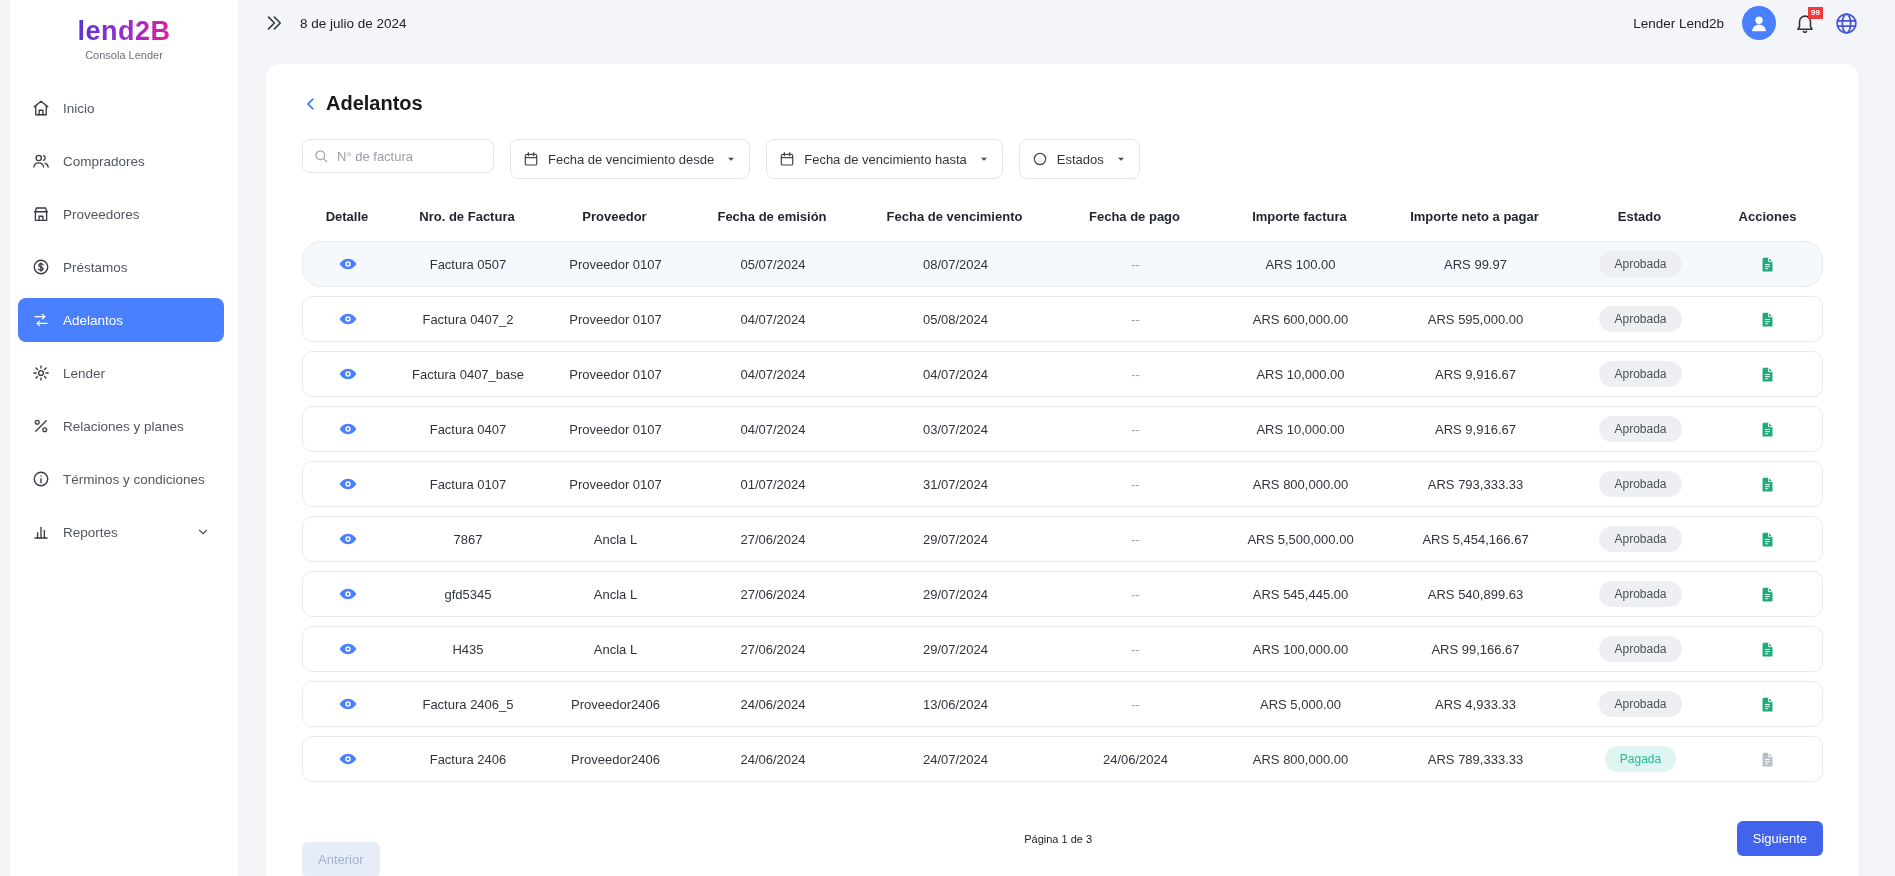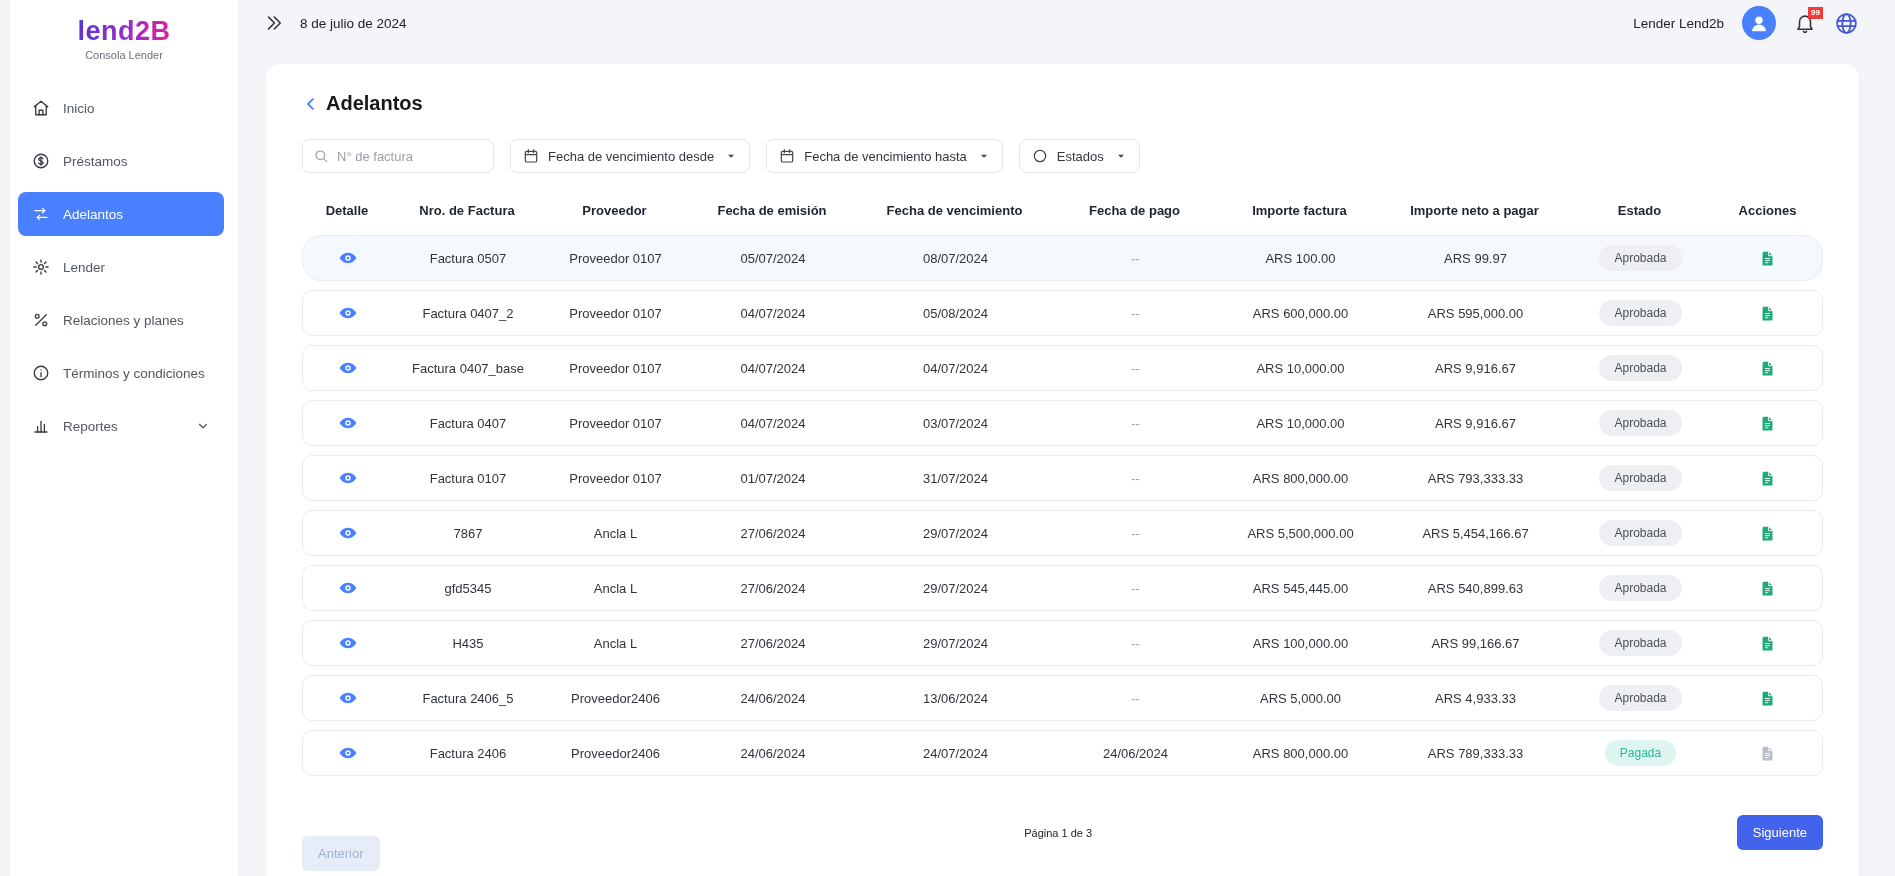--- a/index.html
+++ b/index.html
@@ -53,21 +53,21 @@
   
   .filters{display:flex;gap:16px;margin-top:24px;}
   .search{
     display:flex;align-items:center;gap:8px;width:192px;height:34px;background:#fff;
     border:1px solid #E2E5EA;border-radius:8px;padding:0 10px;color:#9AA0A6;
   }
   .search input{border:none;outline:none;flex:1;min-width:0;font-size:13px;color:#202224;
     font-family:"Liberation Sans",sans-serif;background:transparent;}
   .search input::placeholder{color:#9AA0A6;}
   .filter-btn{
-    display:flex;align-items:center;gap:9px;height:34px;padding:0 12px;background:#fff;
+    display:flex;align-items:center;gap:9px;height:40px;padding:0 12px;background:#fff;
     border:1px solid #E2E5EA;border-radius:8px;font-size:13px;color:#33373D;cursor:pointer;
     font-family:"Liberation Sans",sans-serif;
   }
   .filter-btn .ficon{color:#43474E;display:flex;}
   .filter-btn .caret{color:#43474E;display:flex;margin-left:2px;}
   
   .table{margin-top:12px;}
   .thead,.trow{
     display:grid;
     grid-template-columns:90px 150px 145px 170px 195px 165px 165px 185px 145px 1fr;
@@ -110,20 +110,42 @@
     <nav>
       <div class="nav-item">
         <span class="nicon">
             <svg width="18" height="18" viewBox="0 0 24 24" fill="none" stroke="currentColor" stroke-width="1.8" stroke-linecap="round" stroke-linejoin="round">
               <path d="M3 10.5L12 3l9 7.5"></path>
               <path d="M5 9.5V21h14V9.5"></path>
               <path d="M9.5 21v-6h5v6"></path>
             </svg>
           </span>
         <span class="nlabel">Inicio</span>
+      </div>
+      <div class="nav-item">
+        <span class="nicon">
+            <svg width="18" height="18" viewBox="0 0 24 24" fill="none" stroke="currentColor" stroke-width="1.8" stroke-linecap="round" stroke-linejoin="round">
+              <circle cx="9" cy="8" r="3.5"></circle>
+              <path d="M2.5 20c.5-3.5 3-5.5 6.5-5.5s6 2 6.5 5.5"></path>
+              <path d="M15.5 4.8a3.5 3.5 0 0 1 0 6.4"></path>
+              <path d="M17.5 14.8c2.2.7 3.6 2.6 4 5.2"></path>
+            </svg>
+          </span>
+        <span class="nlabel">Compradores</span>
+      </div>
+      <div class="nav-item">
+        <span class="nicon">
+            <svg width="18" height="18" viewBox="0 0 24 24" fill="none" stroke="currentColor" stroke-width="1.8" stroke-linecap="round" stroke-linejoin="round">
+              <path d="M4.5 9L5.8 4h12.4L19.5 9"></path>
+              <path d="M4.5 9v11.5h15V9"></path>
+              <path d="M3.5 9h17"></path>
+              <path d="M9.5 20.5V15h5v5.5"></path>
+            </svg>
+          </span>
+        <span class="nlabel">Proveedores</span>
       </div>
       <div class="nav-item">
         <span class="nicon">
             <svg width="18" height="18" viewBox="0 0 24 24" fill="none" stroke="currentColor" stroke-width="1.8" stroke-linecap="round" stroke-linejoin="round">
               <circle cx="12" cy="12" r="9"></circle>
               <path d="M12 6.5v11"></path>
               <path d="M14.8 9c-.6-1-1.6-1.6-2.8-1.6-1.6 0-2.9 1-2.9 2.2 0 3 5.6 1.5 5.6 4.5 0 1.3-1.3 2.2-2.9 2.2-1.3 0-2.4-.7-2.9-1.7"></path>
             </svg>
           </span>
         <span class="nlabel">Préstamos</span>

